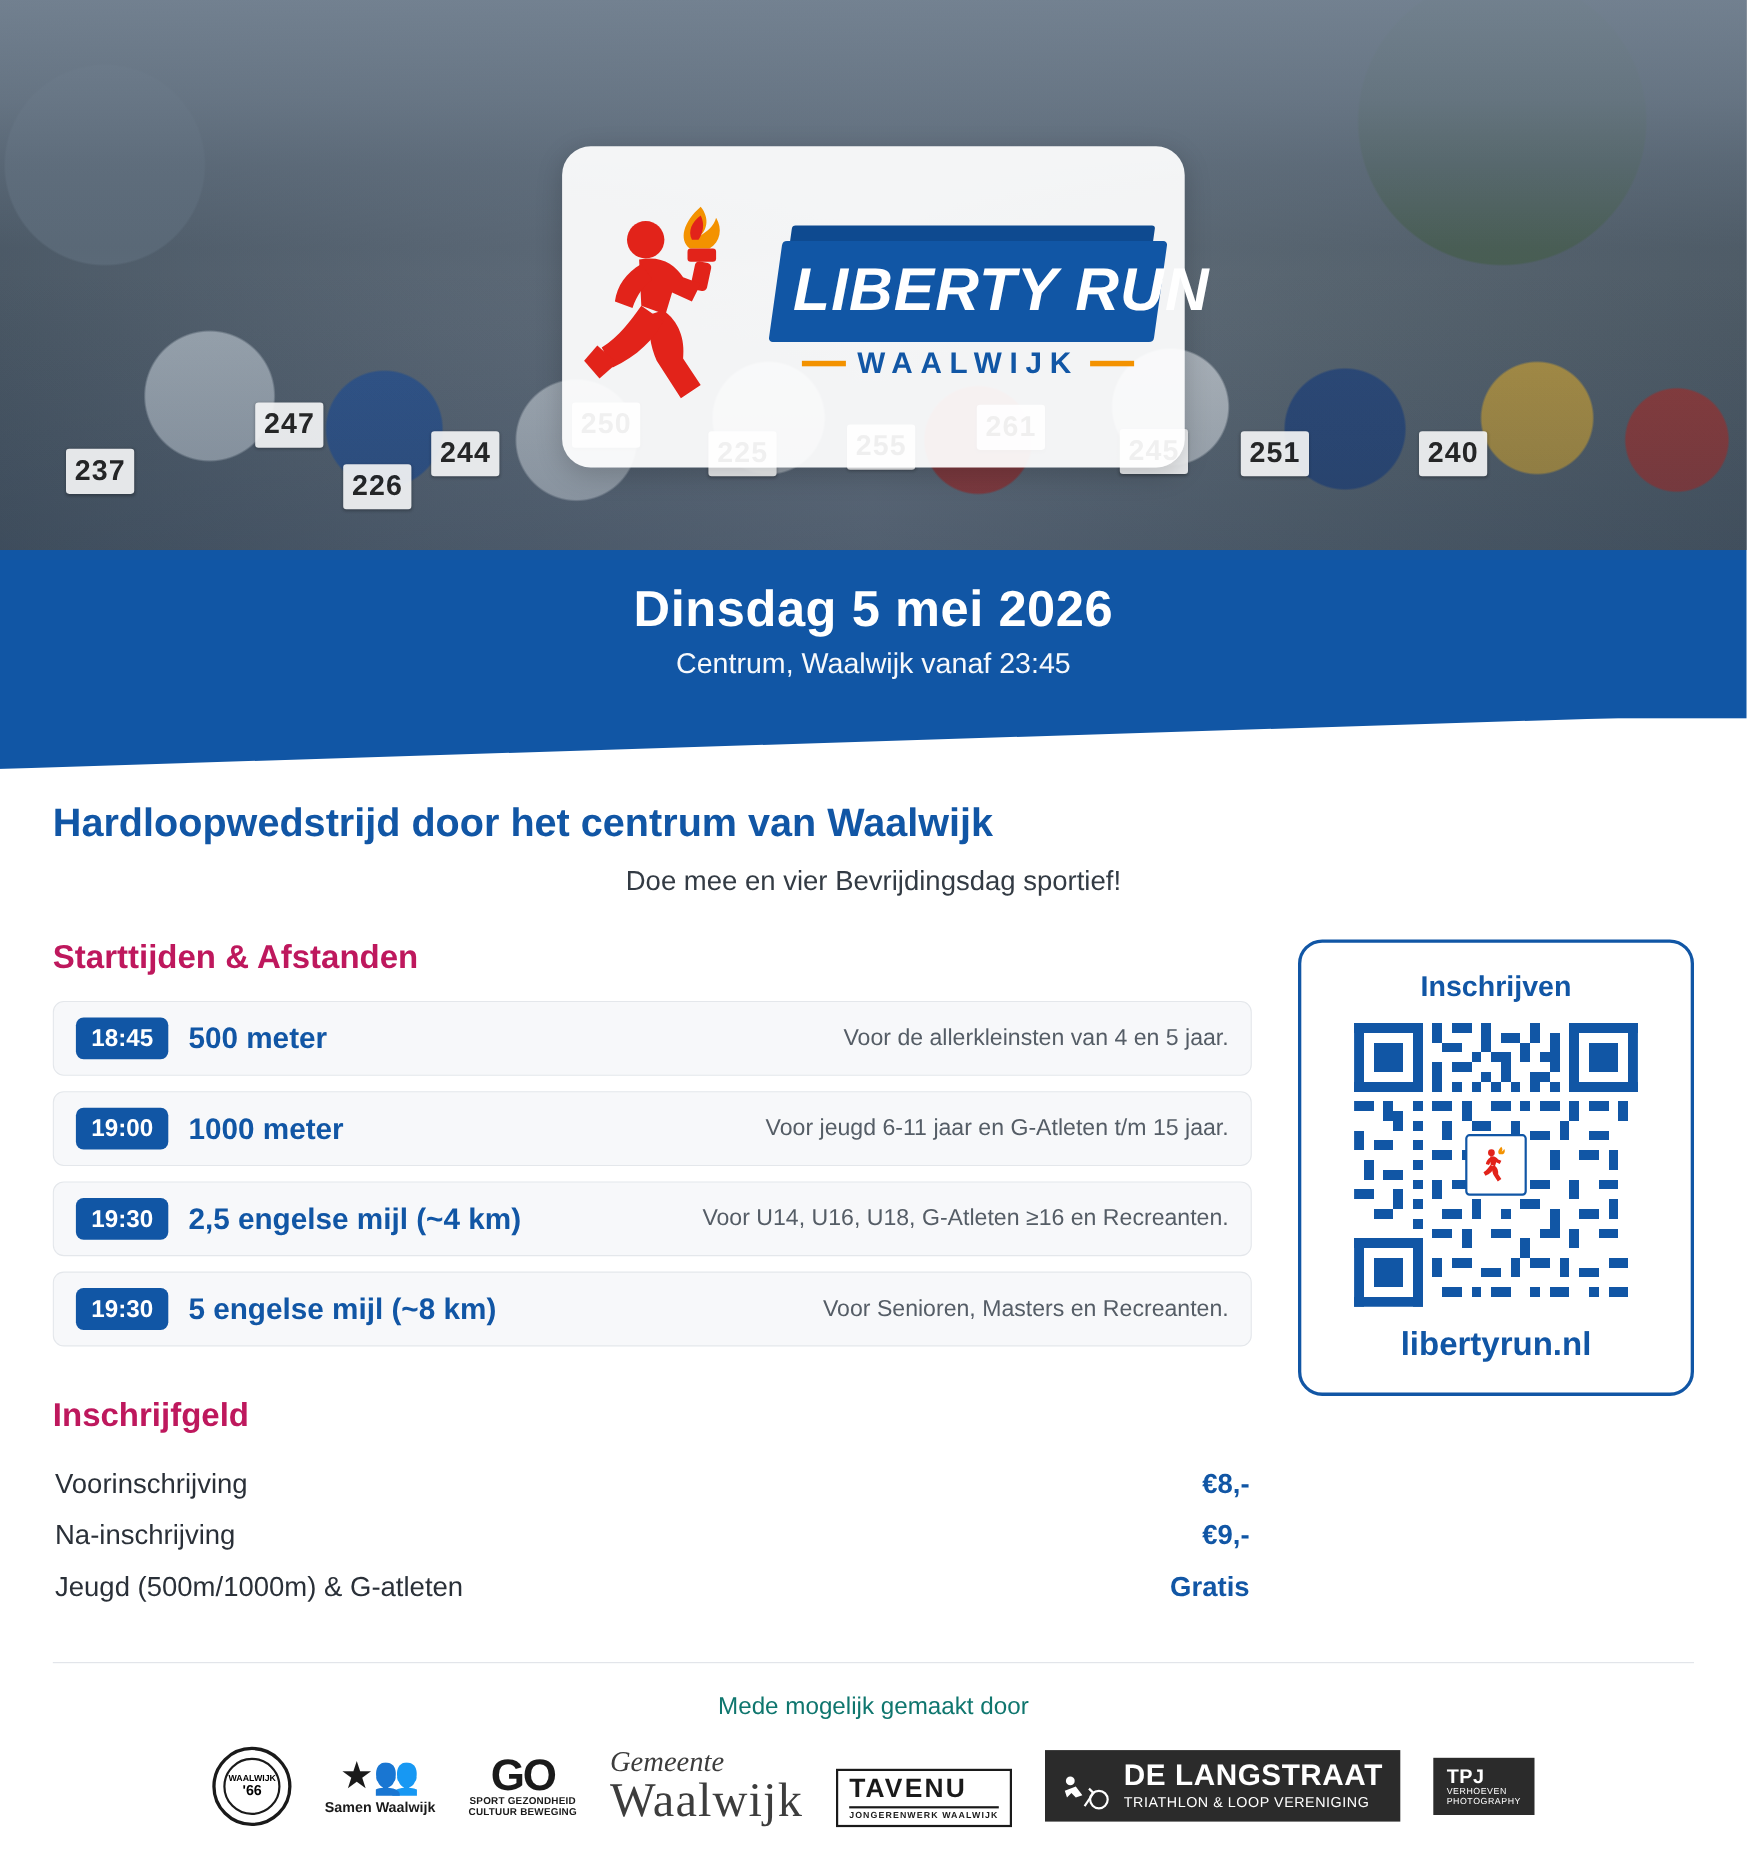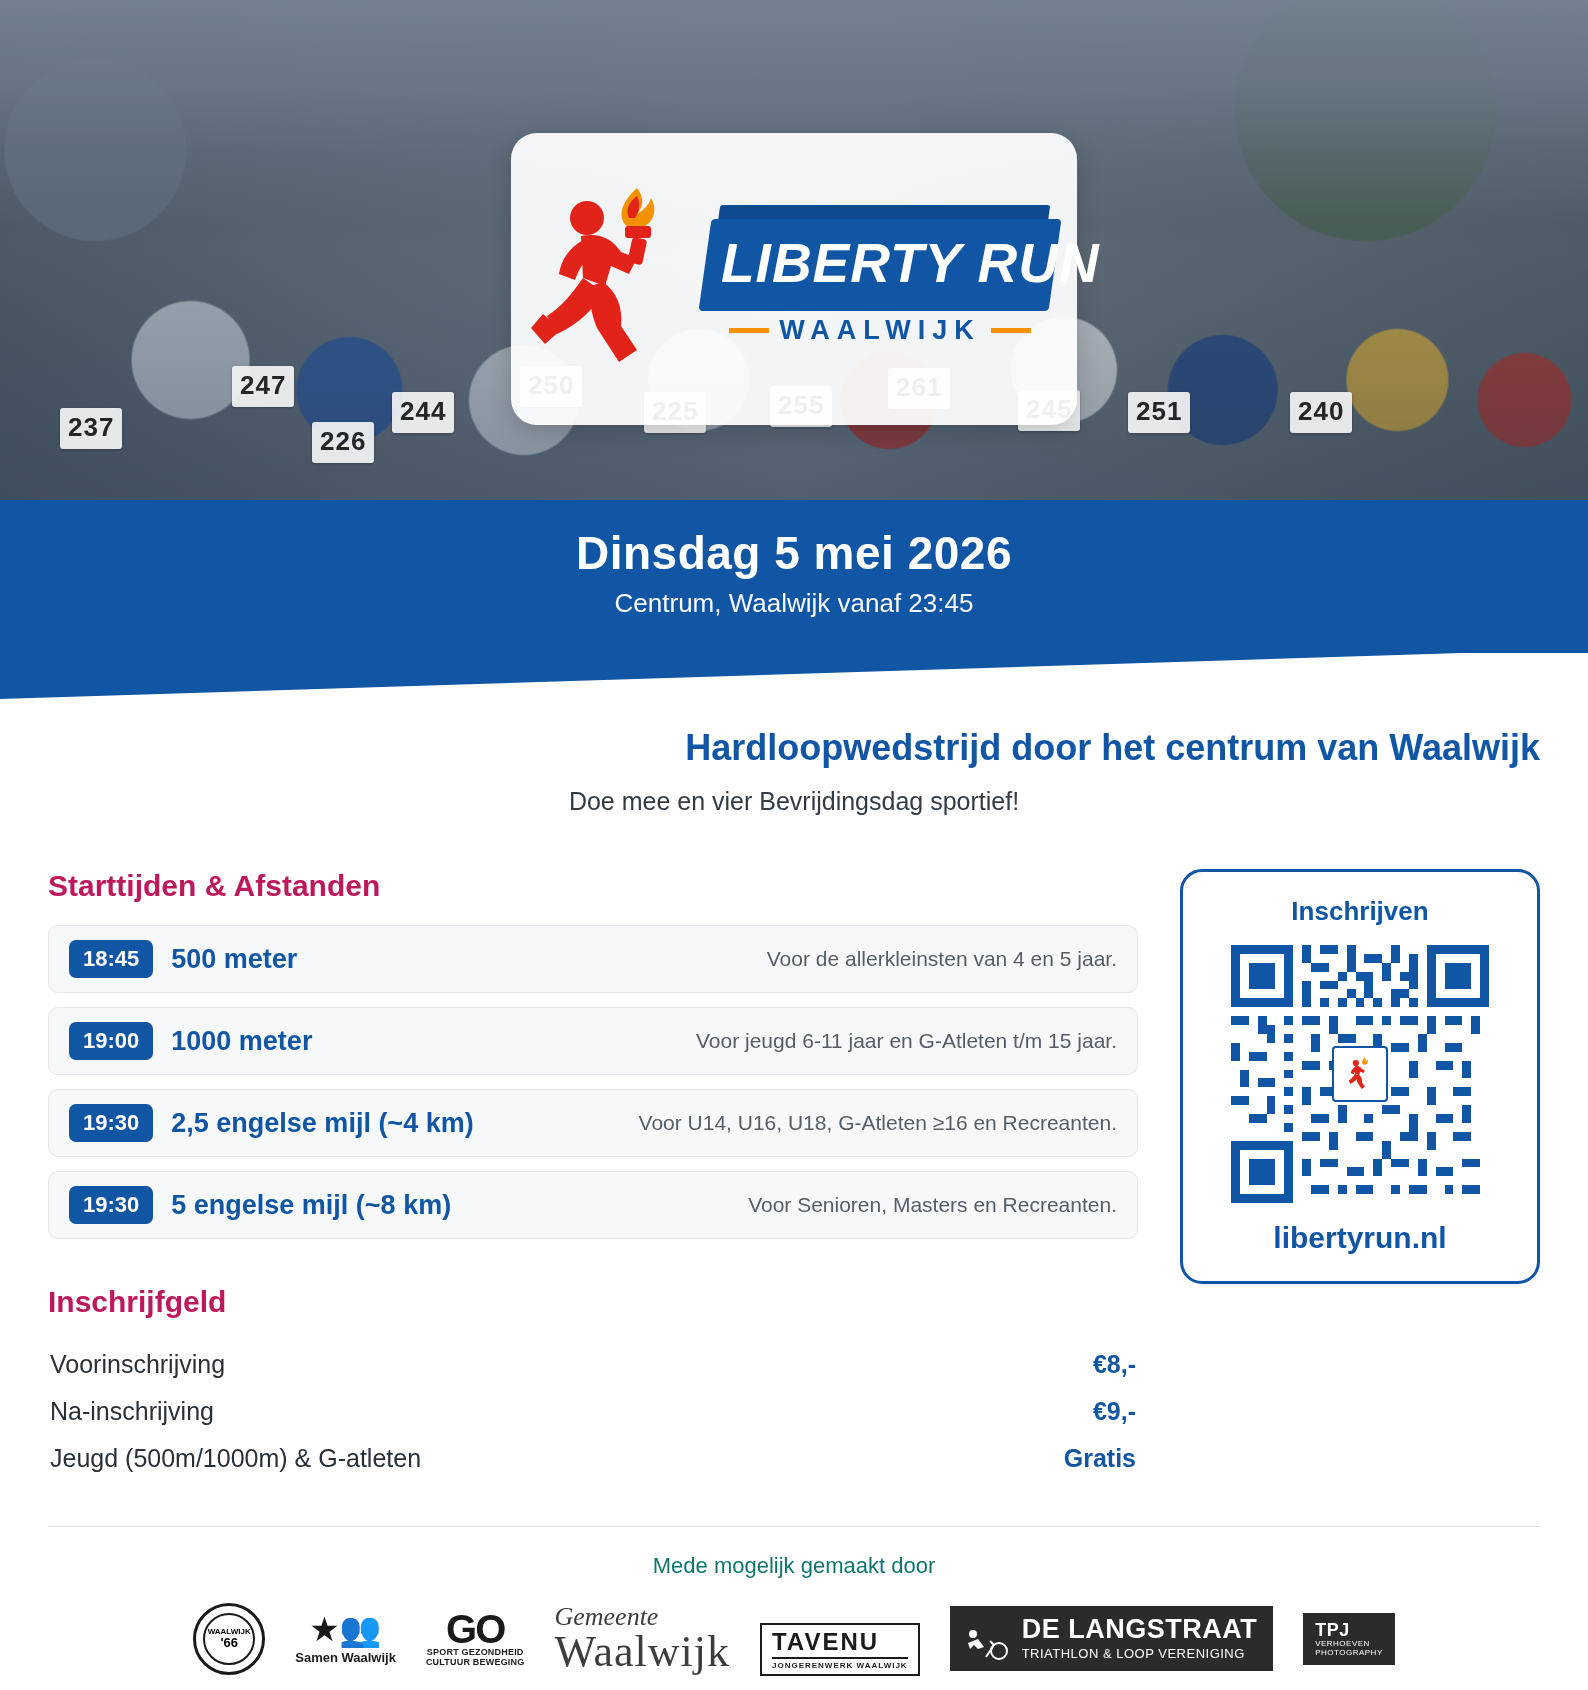--- a/index.html
+++ b/index.html
@@ -167,31 +167,31 @@
     font-size: 26px;
     font-weight: normal;
     margin: 0;
     opacity: 0.97;
   }
 
   
   .body-wrap { padding: 74px 48px 0; }
 
   .headline {
-    text-align: right;
+    text-align: left;
     color: #1156a5;
     font-size: 36px;
     font-weight: bold;
     margin: 0 0 18px;
   }
   .subheadline {
     text-align: center;
     color: #333b44;
     font-size: 25px;
-    margin: 0 0 53px;
+    margin: 0 0 38px;
   }
 
   .columns { display: flex; gap: 42px; align-items: flex-start; }
   .col-left { flex: 1 1 auto; min-width: 0; }
   .col-right { flex: 0 0 360px; }
 
   .section-title {
     color: #be185d;
     font-size: 30px;
     font-weight: bold;

